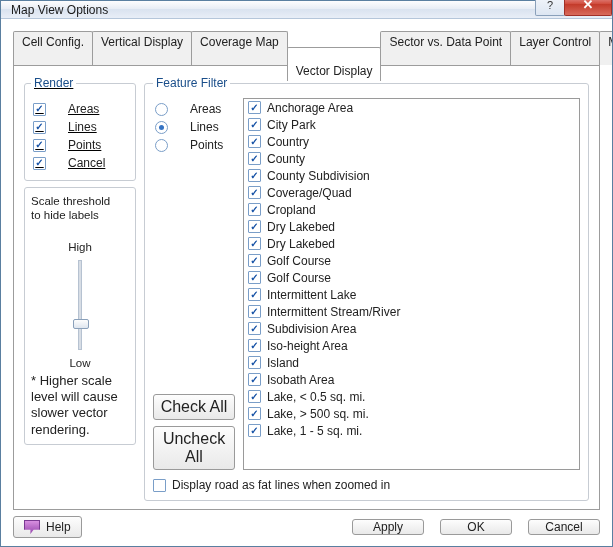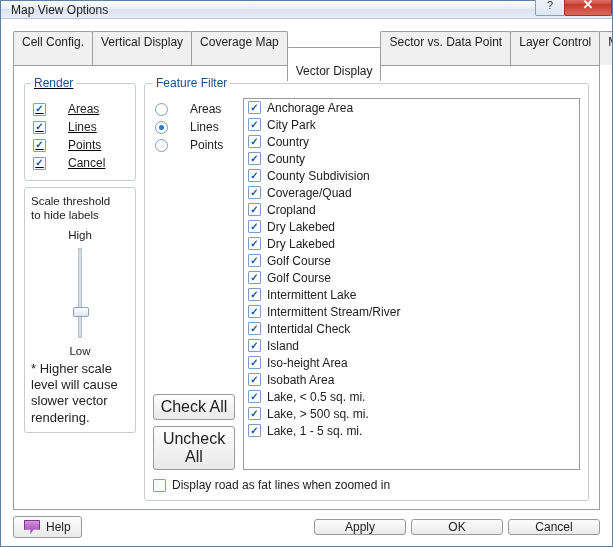--- a/index.html
+++ b/index.html
@@ -118,21 +118,21 @@
   .rad.checked::after{
     content:""; width:5px;height:5px;background:#3573c3;border-radius:50%;
   }
   .scalebox{
     border:1px solid #c7ccd3;
     border-radius:3px;
     padding:6px 6px;
     font-size:11.5px;
     color:#222;
   }
-  .scale-head{ line-height:1.25; margin-bottom:6px; }
+  .scale-head{ line-height:1.25; margin-bottom:18px; }
   .slider-wrap{ display:flex; flex-direction:column; align-items:center; gap:7px;}
   .slider-track{
     width:4px; height:90px; background:#d7dde5; border:1px solid #b6c2d1; position:relative;
   }
   .slider-thumb{
     position:absolute; left:-6px; top:58px;
     width:16px;height:10px;
     background:linear-gradient(#fdfdfd,#dfe6ef);
     border:1px solid #8aa0ba; border-radius:2px;
   }
@@ -171,30 +171,30 @@
   .listbox .item{
     display:flex; align-items:flex-start; gap:6px;
     padding:0 2px; height:17px;
     color:#222;
   }
   .bottom-check{
     display:flex; align-items:center; gap:6px;
     margin-top:8px; color:#222;
   }
   .footer{
-    display:flex; align-items:center; gap:5px;
+    display:flex; align-items:center; gap:16px;
     padding:6px 0 0 0;
   }
   .footer .left{ flex:1; display:flex; }
   .fbtn{
     border:1px solid #9a9a9a;
     background:linear-gradient(#fdfdfd,#e9e9e9);
     border-radius:3px;
     padding:0 0;
-    width:92px;
+    width:72px;
     text-align:center;
     color:#222;
   }
   .helpbtn{
     display:flex; align-items:center; gap:6px;
     border:1px solid #9a9a9a;
     background:linear-gradient(#fdfdfd,#e9e9e9);
     border-radius:3px;
     padding:3px 10px;
     color:#222;
@@ -344,29 +344,29 @@
                 <div class="item">
                   <span class="chk small checked"></span>
                   <span>Intermittent Lake</span>
                 </div>
                 <div class="item">
                   <span class="chk small checked"></span>
                   <span>Intermittent Stream/River</span>
                 </div>
                 <div class="item">
                   <span class="chk small checked"></span>
-                  <span>Intertidal Check</span>
+                  <span>Subdivision Area</span>
+                </div>
+                <div class="item">
+                  <span class="chk small checked"></span>
+                  <span>Iso-height Area</span>
                 </div>
                 <div class="item">
                   <span class="chk small checked"></span>
                   <span>Island</span>
-                </div>
-                <div class="item">
-                  <span class="chk small checked"></span>
-                  <span>Iso-height Area</span>
                 </div>
                 <div class="item">
                   <span class="chk small checked"></span>
                   <span>Isobath Area</span>
                 </div>
                 <div class="item">
                   <span class="chk small checked"></span>
                   <span>Lake, &lt; 0.5 sq. mi.</span>
                 </div>
                 <div class="item">

